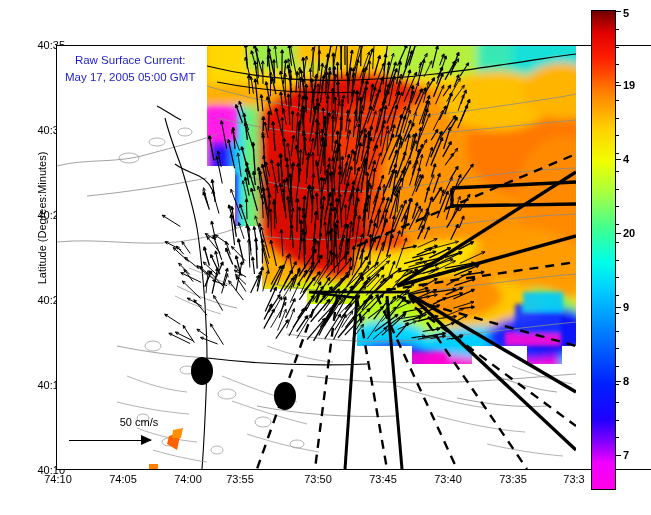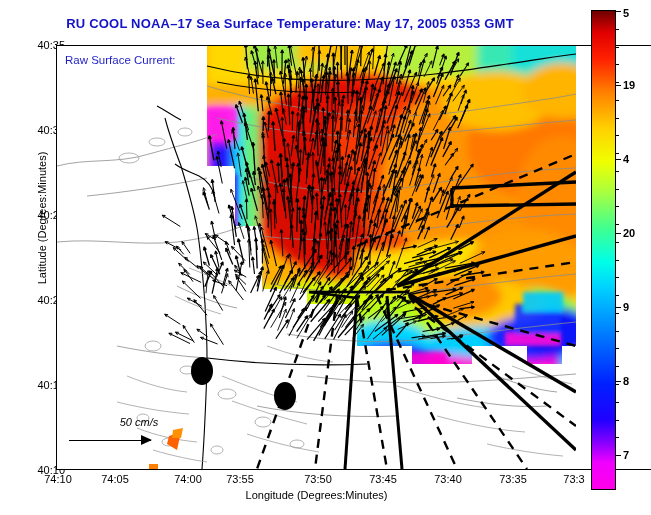--- a/index.html
+++ b/index.html
@@ -31,21 +31,21 @@
           font-size:11px;color:#000;transform:rotate(-90deg);white-space:nowrap;}
   .xlabel{position:absolute;left:56px;top:489px;width:521px;text-align:center;
           font-size:11px;color:#000;white-space:nowrap;}
 
   
   .annot{position:absolute;left:8px;top:6px;font-size:11.5px;color:#1e1ec8;
          line-height:17px;white-space:nowrap;pointer-events:none;}
 
   
   .scalebar{position:absolute;left:6px;top:370px;width:130px;}
-  .scalebar .lbl{font-size:11px;color:#000;margin-left:22px;font-style:italic;}
+  .scalebar .lbl{font-size:11px;color:#000;margin-left:22px;}
   .scalebar .arrowwrap{position:relative;height:14px;margin-top:5px;}
   .scalebar .shaft{position:absolute;left:6px;top:7px;width:82px;height:1.2px;background:#000;}
   .scalebar .head{position:absolute;left:78px;top:2px;width:0;height:0;
                   border-top:5px solid transparent;border-bottom:5px solid transparent;
                   border-left:11px solid #000;}
 
   
   .cbar{position:absolute;left:591px;top:10px;width:25px;height:480px;
         border:1px solid #000;box-sizing:border-box;}
   .cbtick{position:absolute;left:616px;width:5px;height:1px;background:#000;}
@@ -56,55 +56,53 @@
            font-size:12px;font-weight:bold;color:#000;transform:rotate(-90deg);
            transform-origin:center center;white-space:nowrap;}
 
   svg{display:block;}
 </style>
 </head>
 <body>
 
 <div id="root">
 
-  <div class="title">RU COOL  NOAA–17  Sea Surface Temperature:  May 17, 2005 0353 GMT</div>
 
   <div class="ytick" style="top:45px">40:35</div>
   <div class="ytick" style="top:130px">40:30</div>
   <div class="ytick" style="top:215px">40:25</div>
   <div class="ytick" style="top:300px">40:20</div>
   <div class="ytick" style="top:385px">40:15</div>
   <div class="ytick" style="top:470px">40:10</div>
 
   <div class="ytickmark" style="top:130px"></div>
   <div class="ytickmark" style="top:215px"></div>
   <div class="ytickmark" style="top:300px"></div>
   <div class="ytickmark" style="top:385px"></div>
 
   <div class="ylabel">Latitude (Degrees:Minutes)</div>
 
   <div class="xtick" style="left:58px">74:10</div>
-  <div class="xtick" style="left:115px">74:05</div>
+  <div class="xtick" style="left:123px">74:05</div>
   <div class="xtick" style="left:188px">74:00</div>
   <div class="xtick" style="left:240px">73:55</div>
   <div class="xtick" style="left:318px">73:50</div>
   <div class="xtick" style="left:383px">73:45</div>
   <div class="xtick" style="left:448px">73:40</div>
   <div class="xtick" style="left:513px">73:35</div>
   <div class="xtick" style="left:574px">73:3</div>
 
   <div class="xtickmark" style="left:123px"></div>
   <div class="xtickmark" style="left:188px"></div>
   <div class="xtickmark" style="left:253px"></div>
   <div class="xtickmark" style="left:318px"></div>
   <div class="xtickmark" style="left:383px"></div>
   <div class="xtickmark" style="left:448px"></div>
   <div class="xtickmark" style="left:513px"></div>
 
-  <div class="xlabel">Longitude (Degrees:Minutes)</div>
 
   <div class="plotframe">
     <div class="plotclip">
       <svg width="519" height="423" viewBox="0 0 519 423">
         <defs>
 
           <filter id="sstblur" x="-10%" y="-10%" width="120%" height="120%">
             <feGaussianBlur stdDeviation="4.5"></feGaussianBlur>
           </filter>
           <filter id="sstblur2" x="-10%" y="-10%" width="120%" height="120%">
@@ -1039,20 +1037,21 @@
         <g>
           <path d="M112,390 L124,386 L120,404 L110,398 Z" fill="#ff6000"></path>
           <path d="M116,384 L126,382 L124,392 L115,392 Z" fill="#ff9000"></path>
           <rect x="92" y="418" width="9" height="6" fill="#ff8000"></rect>
         </g>
       </svg>
     </div>
 
     <div class="annot">
       <div>Raw Surface Current:</div>
+      <div>May 17, 2005 05:00 GMT</div>
     </div>
 
     <div class="scalebar">
       <div class="lbl">50 cm/s</div>
       <div class="arrowwrap">
         <div class="shaft"></div>
           <div class="head"></div>
       </div>
     </div>
   </div>

